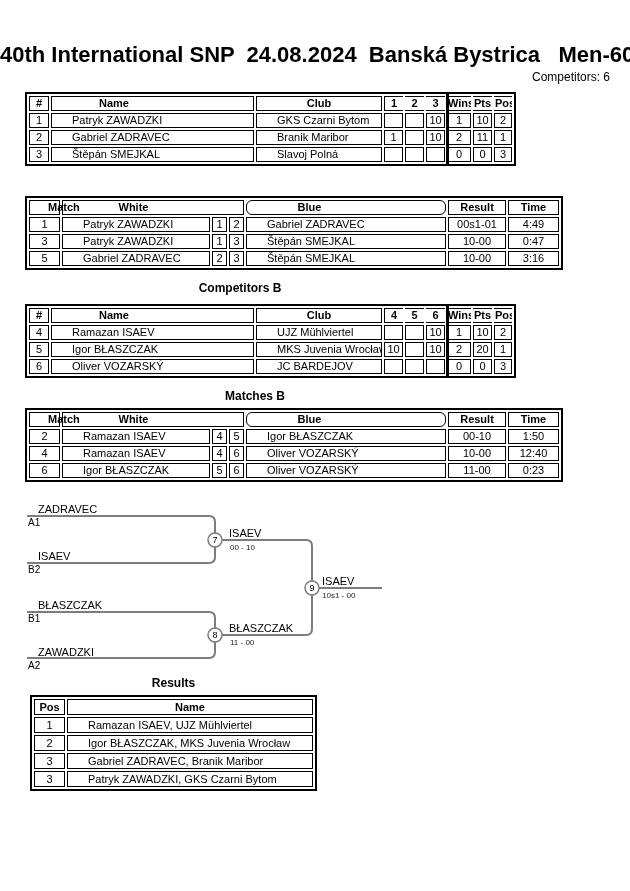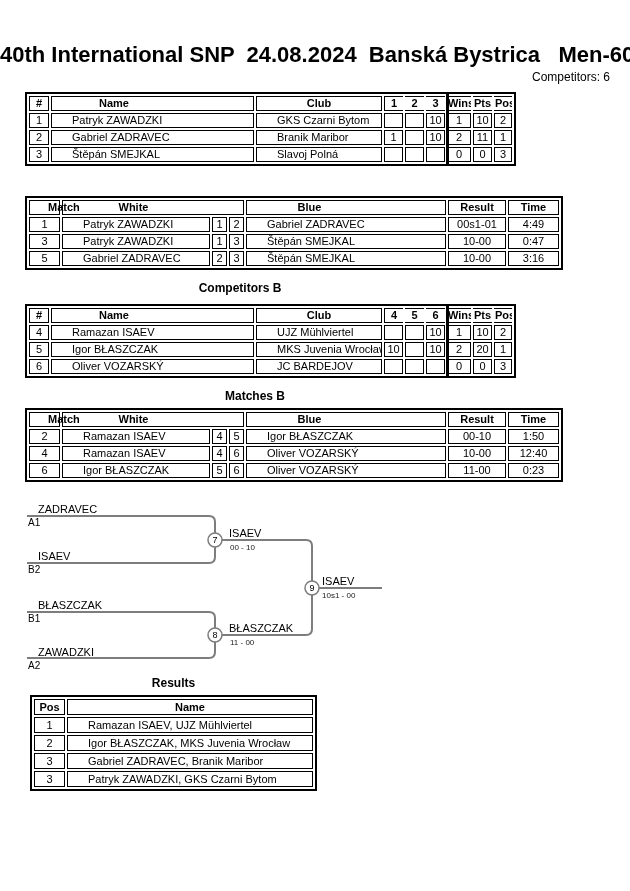--- a/index.html
+++ b/index.html
@@ -12,21 +12,21 @@
   table{border-collapse:separate;border-spacing:2px;border:2px solid #000;
         table-layout:fixed;position:absolute;}
   th,td{border:1px solid #000;font-size:11px;height:15px;line-height:13px;padding:0 1px;
         overflow:hidden;white-space:nowrap;box-sizing:border-box;text-align:center;}
   th{font-weight:bold;}
   td.l{text-align:left;padding-left:20px;}
   .ng{border-left:none;border-right:none;}
   .gs{border-right:none;}
   .th-name{padding-right:78px;}
   .th-white{padding-right:40px;}
-  .th-blue{padding-right:74px;}
+  .th-blue{padding-right:74px;border-radius:6px;}
   .th-match{text-align:left;overflow:visible;padding-left:18px;}
   .th-pos{text-align:center;}
   .res td,.res th{height:16px;}
   .vdiv{position:absolute;width:3px;background:#000;}
   .bracket{position:absolute;left:0;top:498px;width:400px;height:180px;}
   .bracket .bname{position:absolute;font-size:11px;line-height:12px;white-space:nowrap;}
   .bracket .bseed{position:absolute;font-size:10px;line-height:11px;white-space:nowrap;}
   .bracket .bscore{position:absolute;font-size:8px;line-height:9px;color:#222;white-space:nowrap;}
   svg text{font-family:"Liberation Sans",sans-serif;}
 </style>

